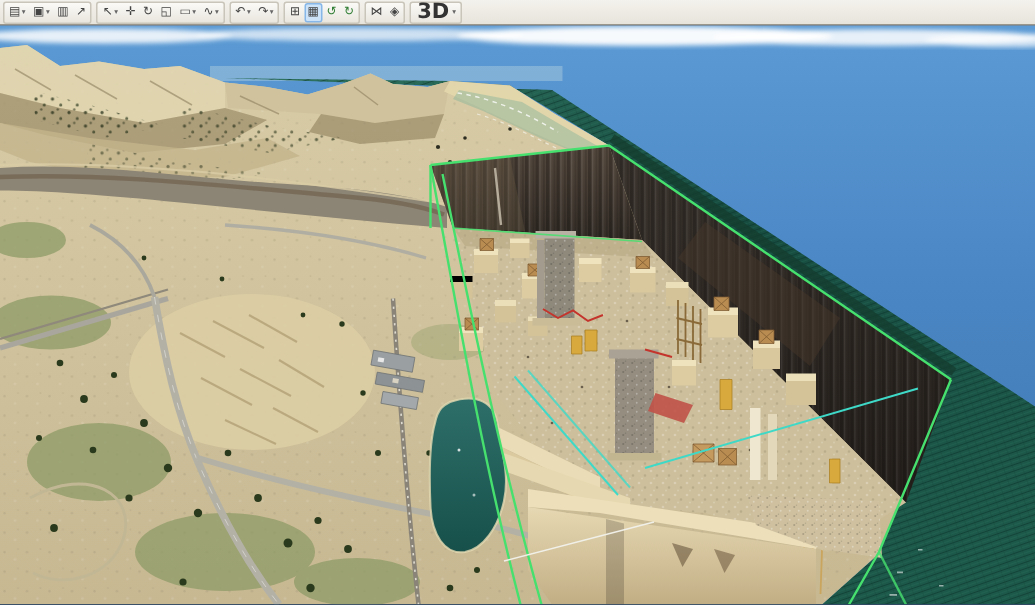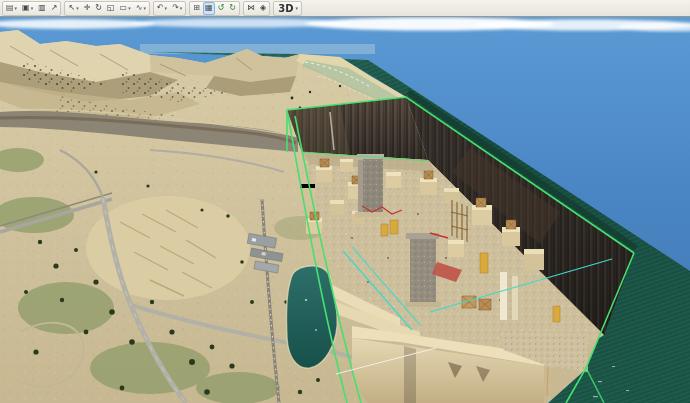--- a/index.html
+++ b/index.html
@@ -7,21 +7,21 @@
   
   #toolbar{position:absolute;left:0;top:0;width:690px;height:17px;box-sizing:border-box;
     background:linear-gradient(#f4f2ec,#e7e4dc);border-bottom:1px solid #9a968c;
     display:flex;align-items:center;padding:1px 2px;gap:3px;z-index:5;}
   .tb-group{display:flex;align-items:center;height:13px;padding:0 1px;gap:1px;
     border:1px solid #c9c5ba;border-radius:2px;background:linear-gradient(#fbfaf7,#e9e6de);}
   .tb-btn{display:flex;align-items:center;height:11px;padding:0 1px;border:1px solid transparent;border-radius:2px;cursor:default;}
   .tb-btn.active{background:#cde3f7;border-color:#86b7e8;}
   .glyph{font-size:8px;line-height:1;color:#444;}
   .dd{font-size:5px;line-height:1;color:#666;margin-left:1px;}
-  .tb-label{font-size:10px;font-weight:bold;color:#333;padding:0 1px;}
+  .tb-label{font-size:14px;font-weight:bold;color:#333;padding:0 1px;}
   
   #viewport{position:absolute;left:0;top:17px;width:690px;height:386px;}
   svg{display:block;}
 </style>
 </head>
 <body>
 
 <div id="app">
 
   <div id="toolbar">

